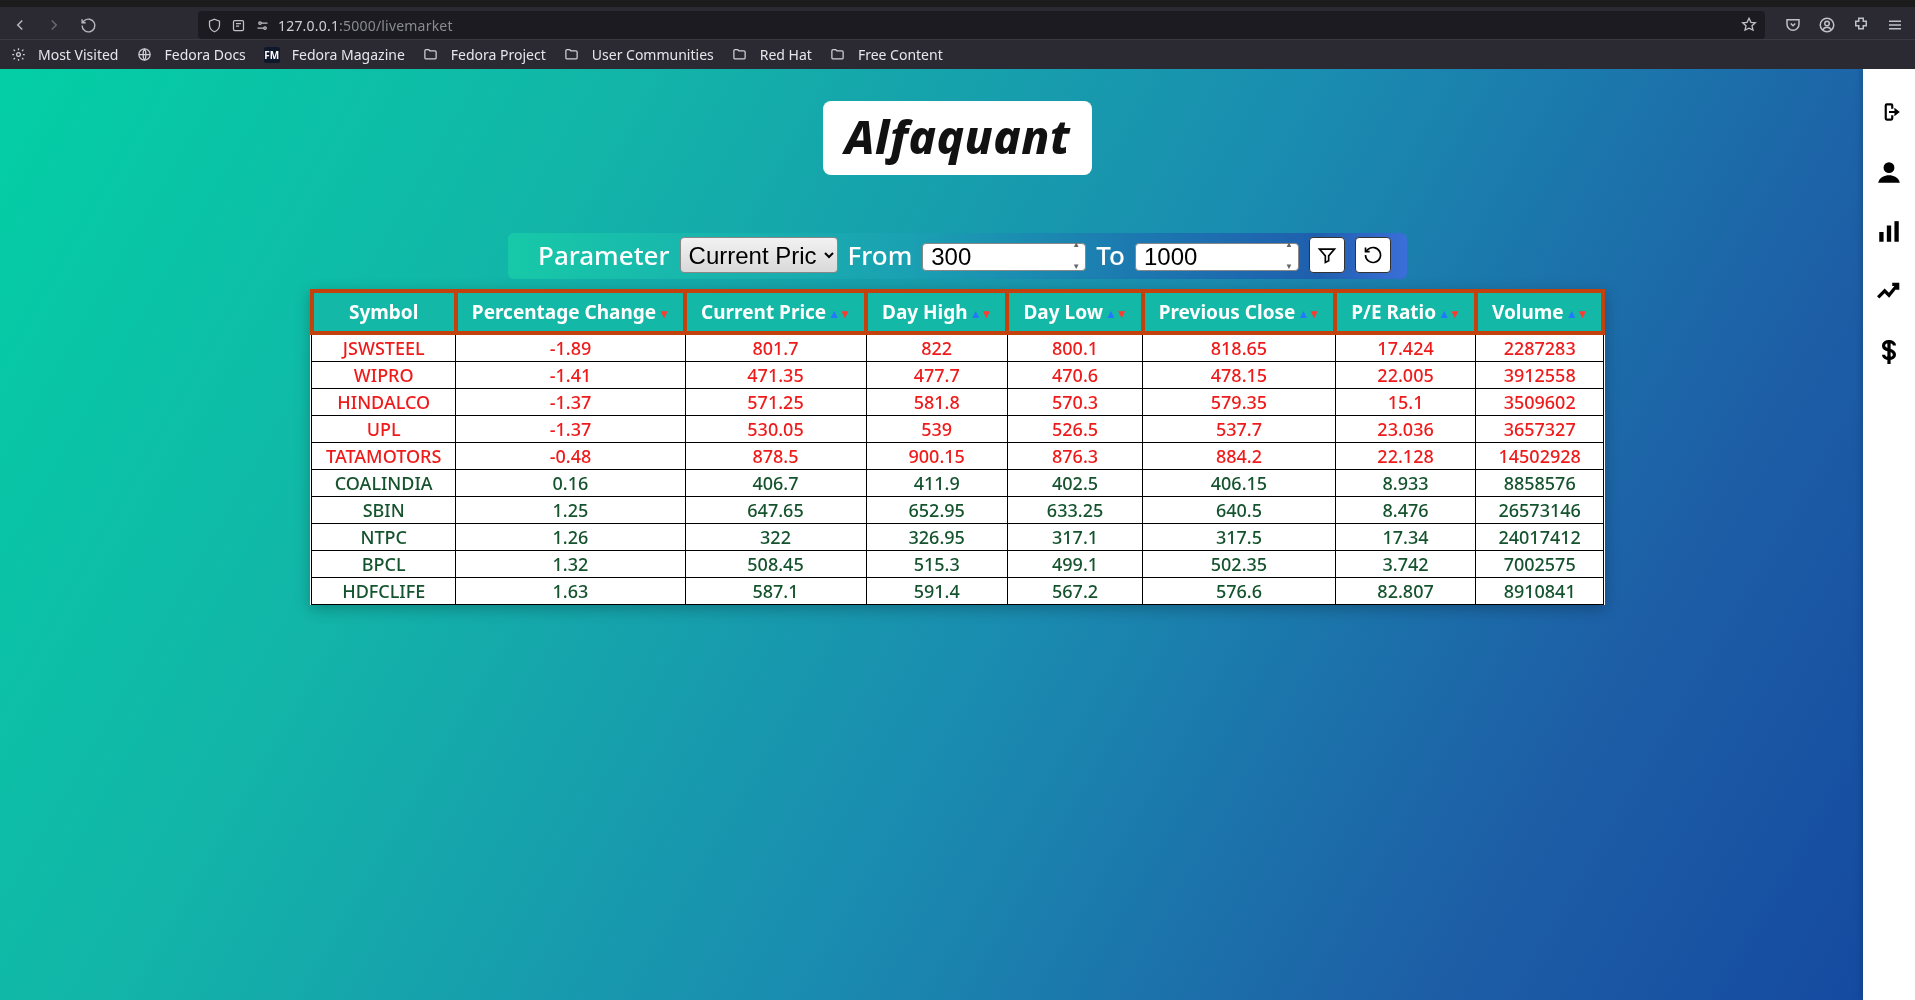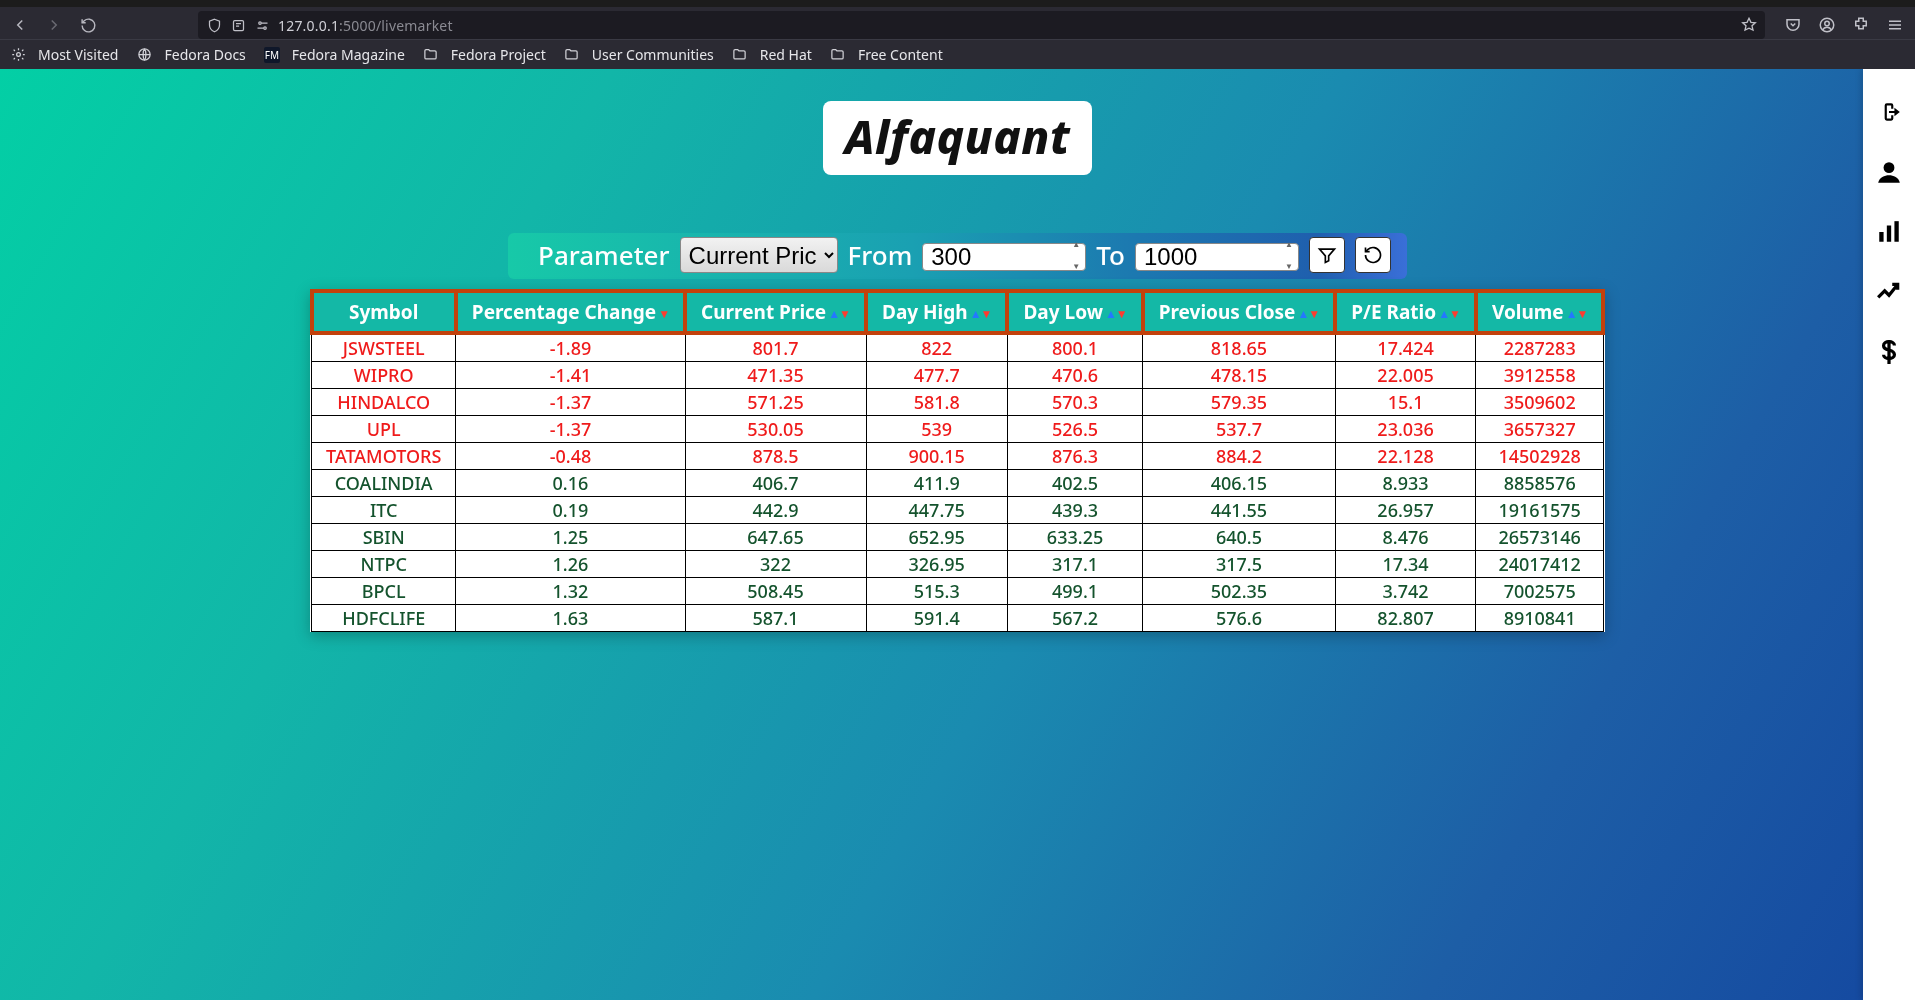--- a/index.html
+++ b/index.html
@@ -58,21 +58,21 @@
     gap: 18px;
     height: 30px;
     background: #2b2a33;
     padding: 0 10px;
     font-size: 14px;
     color: #e6e6ea;
     border-top: 1px solid #3a3a44;
   }
   .bookmark-item { display:flex; align-items:center; gap:12px; cursor:pointer; }
   .bm-ico { width:16px; height:16px; display:flex; align-items:center; justify-content:center; color:#d0d0d6; }
-  .fm-badge { width:16px; height:16px; background:#0f172a; color:#fff; font-size:10px; font-weight:400; display:flex; align-items:center; justify-content:center; border-radius:2px; }
+  .fm-badge { width:16px; height:16px; background:#0f172a; color:#fff; font-size:10px; font-weight:700; display:flex; align-items:center; justify-content:center; border-radius:2px; }
 
   
   .viewport {
     position: relative;
     width: 100%;
     height: calc(100% - 69px);
     background: linear-gradient(120deg, #03cfa5 0%, #12b6a8 25%, #1a8bb0 55%, #1d5ea6 80%, #1448a0 100%);
     overflow: hidden;
   }
   .sidebar {
@@ -483,30 +483,20 @@
             <td>COALINDIA</td>
             <td>0.16</td>
             <td>406.7</td>
             <td>411.9</td>
             <td>402.5</td>
             <td>406.15</td>
             <td>8.933</td>
             <td>8858576</td>
           </tr>
           <tr class="pos">
-            <td>ITC</td>
-            <td>0.19</td>
-            <td>442.9</td>
-            <td>447.75</td>
-            <td>439.3</td>
-            <td>441.55</td>
-            <td>26.957</td>
-            <td>19161575</td>
-          </tr>
-          <tr class="pos">
             <td>SBIN</td>
             <td>1.25</td>
             <td>647.65</td>
             <td>652.95</td>
             <td>633.25</td>
             <td>640.5</td>
             <td>8.476</td>
             <td>26573146</td>
           </tr>
           <tr class="pos">

